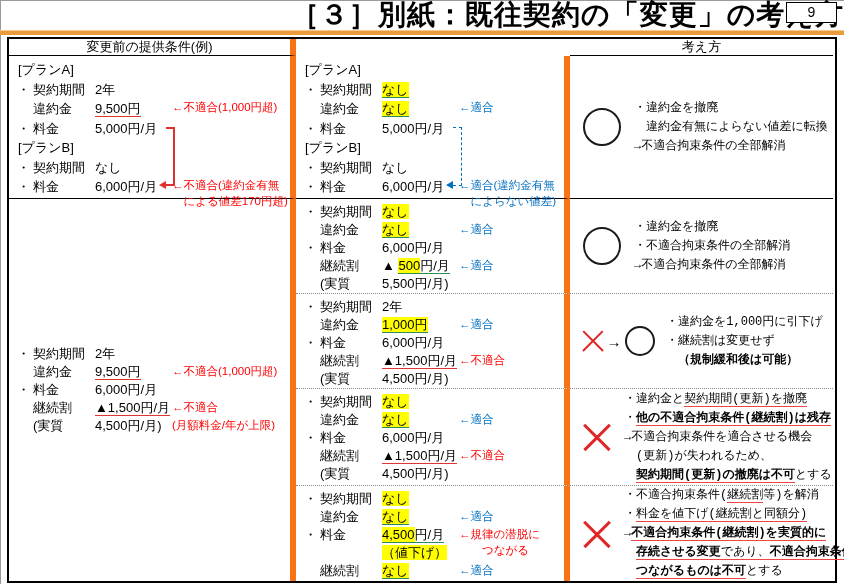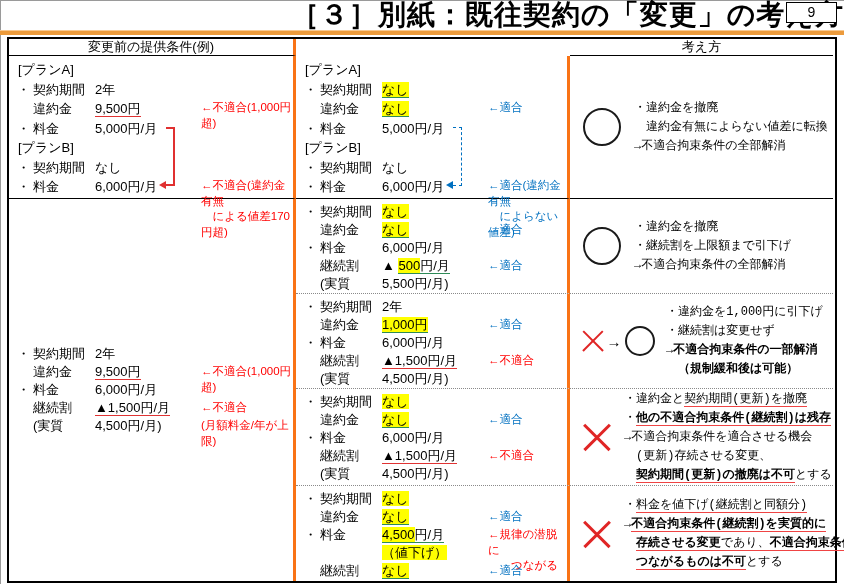--- a/index.html
+++ b/index.html
@@ -14,42 +14,42 @@
   .pagenum { position:absolute; right:7px; top:2px; width:51px; height:21px;
     border:1px solid #000; text-align:center; font-size:14px; line-height:19px; background:#fff; }
   .orange-rule { position:absolute; top:30px; left:0; width:844px; height:5px;
     background:linear-gradient(#f7c992 0 1.5px, #ec9b3c 1.5px 100%); }
 
   
   .grid { position:absolute; left:7px; top:37px; width:830px; height:546px;
     border:2px solid #000; display:grid;
     grid-template-columns:287px 274px 263px;
     grid-template-rows:17px 143px 95px 95px 97px 95px; background:#fff; }
-  .cell { border-right:3px solid #f97316; border-bottom:1px solid #000; position:relative; overflow:visible; }
+  .cell { border-right:6px solid #f97316; border-bottom:1px solid #000; position:relative; overflow:visible; }
   .nr { border-right:none; } .nb { border-bottom:none; }
   .dot { border-bottom:1px dotted #8a8a8a; }
   .hd { text-align:center; font-size:13px; line-height:16px; }
   .c-h1{grid-column:1;grid-row:1} .c-h2{grid-column:2;grid-row:1} .c-h3{grid-column:3;grid-row:1}
   .c-r1b{grid-column:1;grid-row:2} .c-r1a{grid-column:2;grid-row:2} .c-r1t{grid-column:3;grid-row:2}
   .c-mb {grid-column:1;grid-row:3/7}
   .c-r2a{grid-column:2;grid-row:3} .c-r2t{grid-column:3;grid-row:3}
   .c-r3a{grid-column:2;grid-row:4} .c-r3t{grid-column:3;grid-row:4}
   .c-r4a{grid-column:2;grid-row:5} .c-r4t{grid-column:3;grid-row:5}
   .c-r5a{grid-column:2;grid-row:6} .c-r5t{grid-column:3;grid-row:6}
 
   
   .cond { padding:4px 0 0 8px; font-size:13px; }
   .cond .line { display:flex; position:relative; height:18px; line-height:18px; white-space:pre; }
   .r1 .line { height:19.5px; line-height:19.5px; }
   .cond .line.plain { display:block; padding-left:1px; }
   .bullet { flex:none; width:16px; }
   .label  { flex:none; width:62px; }
   .value  { flex:none; white-space:pre; }
   .center-v { display:flex; flex-direction:column; justify-content:center; padding-top:0; }
-  .note { position:absolute; left:184px; top:1px; font-size:11.5px; line-height:15.5px;
+  .note { position:absolute; left:155px; top:1px; font-size:11.5px; line-height:15.5px;
     white-space:pre-line; }
   .hl { background:#ffff00; }
   .b  { font-weight:bold; }
   .u-red  { border-bottom:1.6px solid #e03333; }
   .u-teal { border-bottom:1.6px solid #2e8b57; }
   .u-black{ border-bottom:1px solid #ef4444; }
   .c-red  { color:#ff0000; } .c-blue { color:#0070c0; }
 
   
   .bracket { position:absolute; left:157px; top:71px; width:9px; height:59px; }
@@ -141,79 +141,79 @@
         <div class="line"><span class="bullet">・</span><span class="label">料金</span><span class="value"><span>6,000円/月</span></span></div>
         <div class="line"><span class="bullet"></span><span class="label">継続割</span><span class="value"><span>▲ </span><span class="hl u-teal">500</span><span class="u-teal">円/月</span></span><span class="note"><span class="c-blue">←適合</span></span></div>
         <div class="line"><span class="bullet"></span><span class="label">(実質</span><span class="value"><span>5,500円/月)</span></span></div>
       </div>
     <div class="cell think c-r2t nr dot">
         <div class="sym sym-circle">
           <span class="circle"></span>
         </div>
         <div class="tx">
           <div class="tline"><span>・違約金を撤廃</span></div>
-          <div class="tline"><span>・継続割を上限額まで引下げ</span></div>
+          <div class="tline"><span>・不適合拘束条件の全部解消</span></div>
           <div class="tline"><span>→不適合拘束条件の全部解消</span></div>
         </div>
       </div>
 
     <div class="cell cond c-r3a dot">
         <div class="line"><span class="bullet">・</span><span class="label">契約期間</span><span class="value"><span>2年</span></span></div>
         <div class="line"><span class="bullet"></span><span class="label">違約金</span><span class="value"><span class="hl u-teal">1,000円</span></span><span class="note"><span class="c-blue">←適合</span></span></div>
         <div class="line"><span class="bullet">・</span><span class="label">料金</span><span class="value"><span>6,000円/月</span></span></div>
         <div class="line"><span class="bullet"></span><span class="label">継続割</span><span class="value"><span class="u-red">▲1,500円/月</span></span><span class="note"><span class="c-red">←不適合</span></span></div>
         <div class="line"><span class="bullet"></span><span class="label">(実質</span><span class="value"><span>4,500円/月)</span></span></div>
       </div>
     <div class="cell think c-r3t nr dot">
         <div class="sym sym-cross-to-circle">
           <span class="cross sm"></span>
           <span class="arrow">→</span>
           <span class="circle sm"></span>
         </div>
         <div class="tx">
           <div class="tline"><span>・違約金を1,000円に引下げ</span></div>
           <div class="tline"><span>・継続割は変更せず</span></div>
-          <div class="tline"><span>→</span><span class="b">不適合拘束条件の一部解消</span></div>
           <div class="tline"><span>　</span><span class="b">（規制緩和後は可能）</span></div>
         </div>
       </div>
 
     <div class="cell cond c-r4a dot">
         <div class="line"><span class="bullet">・</span><span class="label">契約期間</span><span class="value"><span class="hl">なし</span></span></div>
         <div class="line"><span class="bullet"></span><span class="label">違約金</span><span class="value"><span class="hl u-teal">なし</span></span><span class="note"><span class="c-blue">←適合</span></span></div>
         <div class="line"><span class="bullet">・</span><span class="label">料金</span><span class="value"><span>6,000円/月</span></span></div>
         <div class="line"><span class="bullet"></span><span class="label">継続割</span><span class="value"><span class="u-red">▲1,500円/月</span></span><span class="note"><span class="c-red">←不適合</span></span></div>
         <div class="line"><span class="bullet"></span><span class="label">(実質</span><span class="value"><span>4,500円/月)</span></span></div>
       </div>
     <div class="cell think c-r4t nr dot">
         <div class="sym sym-cross">
           <span class="cross"></span>
         </div>
         <div class="tx">
           <div class="tline"><span>・違約金と</span><span class="u-black">契約期間(更新)を撤廃</span></div>
           <div class="tline"><span>・</span><span class="b u-black">他の不適合拘束条件(継続割)は残存</span></div>
           <div class="tline"><span>→不適合拘束条件を適合させる機会</span></div>
-          <div class="tline"><span>　(更新)存続させる変更、</span></div>
+          <div class="tline"><span>　(更新)が失われるため、</span></div>
           <div class="tline"><span>　</span><span class="b u-black">契約期間(更新)の撤廃は不可</span><span>とする</span></div>
         </div>
       </div>
 
     <div class="cell cond c-r5a nb">
         <div class="line"><span class="bullet">・</span><span class="label">契約期間</span><span class="value"><span class="hl">なし</span></span></div>
         <div class="line"><span class="bullet"></span><span class="label">違約金</span><span class="value"><span class="hl u-teal">なし</span></span><span class="note"><span class="c-blue">←適合</span></span></div>
         <div class="line"><span class="bullet">・</span><span class="label">料金</span><span class="value"><span class="hl u-teal">4,500</span><span class="u-teal">円/月</span></span><span class="note"><span class="c-red">←規律の潜脱に
 　　つながる</span></span></div>
         <div class="line"><span class="bullet"></span><span class="label"></span><span class="value"><span class="hl">（値下げ）</span></span></div>
         <div class="line"><span class="bullet"></span><span class="label">継続割</span><span class="value"><span class="hl u-teal">なし</span></span><span class="note"><span class="c-blue">←適合</span></span></div>
       </div>
     <div class="cell think c-r5t nr nb">
         <div class="sym sym-cross">
           <span class="cross"></span>
         </div>
         <div class="tx">
+          <div class="tline"><span>・不適合拘束条件(</span><span class="u-black">継続割</span><span>等)を解消</span></div>
           <div class="tline"><span>・</span><span class="u-black">料金を値下げ(継続割と同額分)</span></div>
           <div class="tline"><span>→</span><span class="b u-black">不適合拘束条件(継続割)を実質的に</span></div>
           <div class="tline"><span>　</span><span class="b u-black">存続させる変更</span><span class="u-black">であり、</span><span class="b u-black">不適合拘束条件</span></div>
           <div class="tline"><span>　</span><span class="b u-black">つながるものは不可</span><span>とする</span></div>
         </div>
       </div>
   </div>
 </div>
 
 </body></html>

